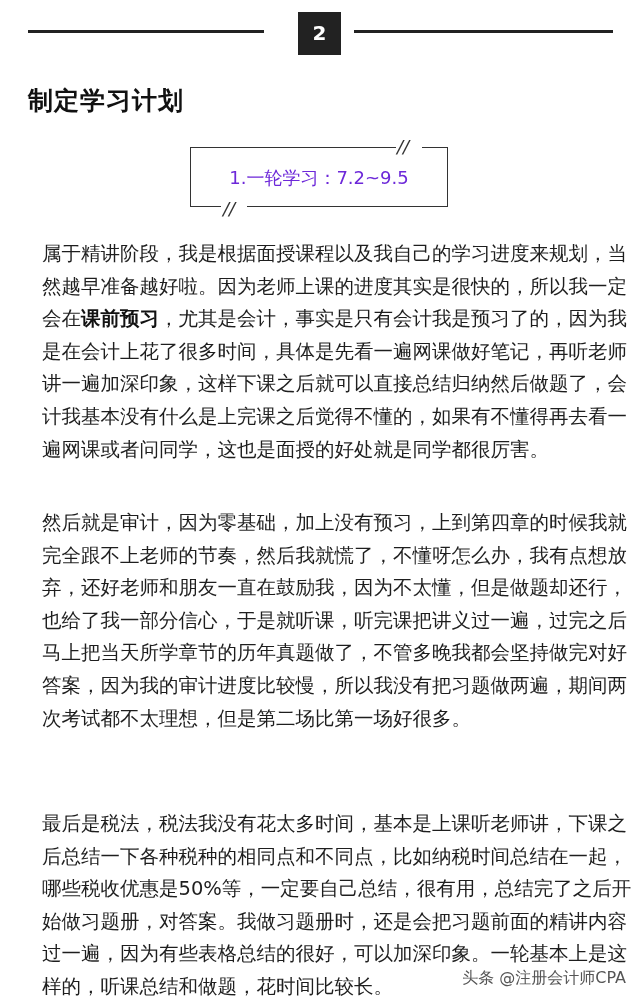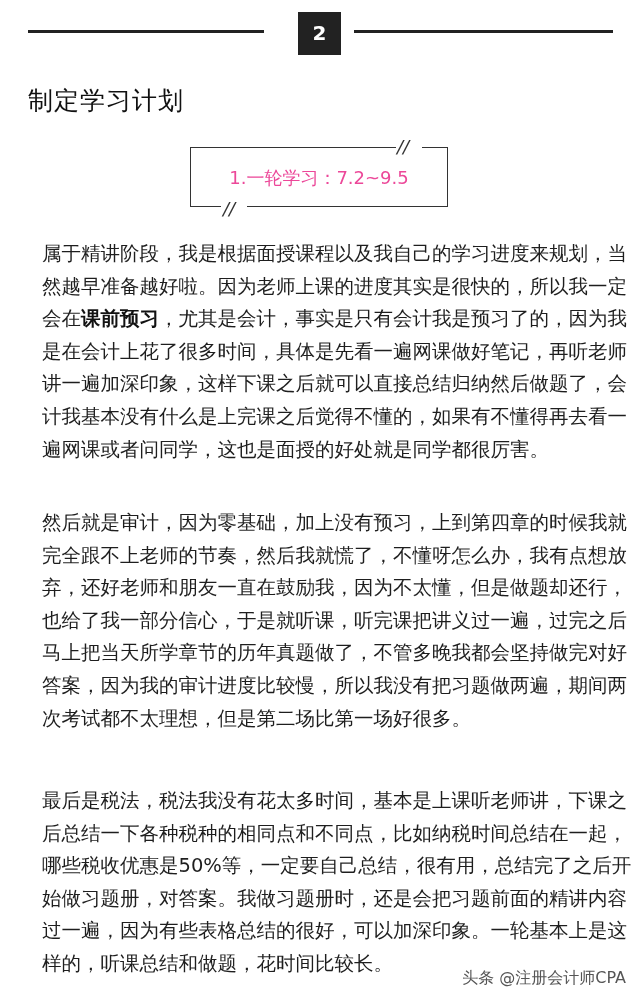--- a/index.html
+++ b/index.html
@@ -4,34 +4,34 @@
 <style>
   html, body { margin:0; padding:0; background:#ffffff; }
   body { width:640px; height:1003px; position:relative; overflow:hidden;
          font-family:"DejaVu Sans", "Liberation Sans", sans-serif; color:#1e1e1e; }
   .divider { position:absolute; top:12px; left:28px; width:585px; height:43px; }
   .divider .line { position:absolute; top:18px; height:3px; background:#222; }
   .divider .line.left { left:0; width:236px; }
   .divider .line.right { left:326px; width:259px; }
   .divider .num { position:absolute; left:270px; top:0; width:43px; height:43px; background:#222;
                   color:#fff; font-weight:bold; font-size:20px; line-height:43px; text-align:center; }
-  .title { position:absolute; left:28px; top:84px; font-size:25px; font-weight:normal; color:#111; letter-spacing:1px; }
+  .title { position:absolute; left:28px; top:84px; font-size:25px; font-weight:bold; color:#111; letter-spacing:1px; }
   .subbox { position:absolute; left:190px; top:147px; width:258px; height:60px; border:1px solid #333; box-sizing:border-box; }
-  .subbox .text { position:absolute; left:0; right:0; top:18px; text-align:center; font-size:18px; color:#ec4899; }
+  .subbox .text { position:absolute; left:0; right:0; top:18px; text-align:center; font-size:18px; color:#6d28d9; }
   .subbox .gap { position:absolute; background:#fff; width:26px; height:4px; }
   .subbox .gap.tr { top:-2px; left:205px; }
   .subbox .gap.bl { bottom:-2px; left:30px; }
   .subbox .slash { position:absolute; font-size:18px; color:#333; font-style:italic; line-height:18px; }
   .subbox .slash.tr { top:-10px; left:206px; }
   .subbox .slash.bl { bottom:-12px; left:32px; }
   .para { position:absolute; left:28px; width:590px; font-size:19.5px; line-height:32.6px; color:#1e1e1e;margin-left:14px; }
   .para b { font-weight:bold; color:#111; }
   .p1 { top:238px; }
   .p2 { top:507px; }
-  .p3 { top:785px; }
+  .p3 { top:808px; }
   .watermark { position:absolute; right:14px; top:968px; font-size:16px; color:#555;text-align:center; }
 </style>
 </head>
 <body>
 
 <div class="divider">
   <div class="line left"></div>
   <div class="num">2</div>
   <div class="line right"></div>
 </div>

